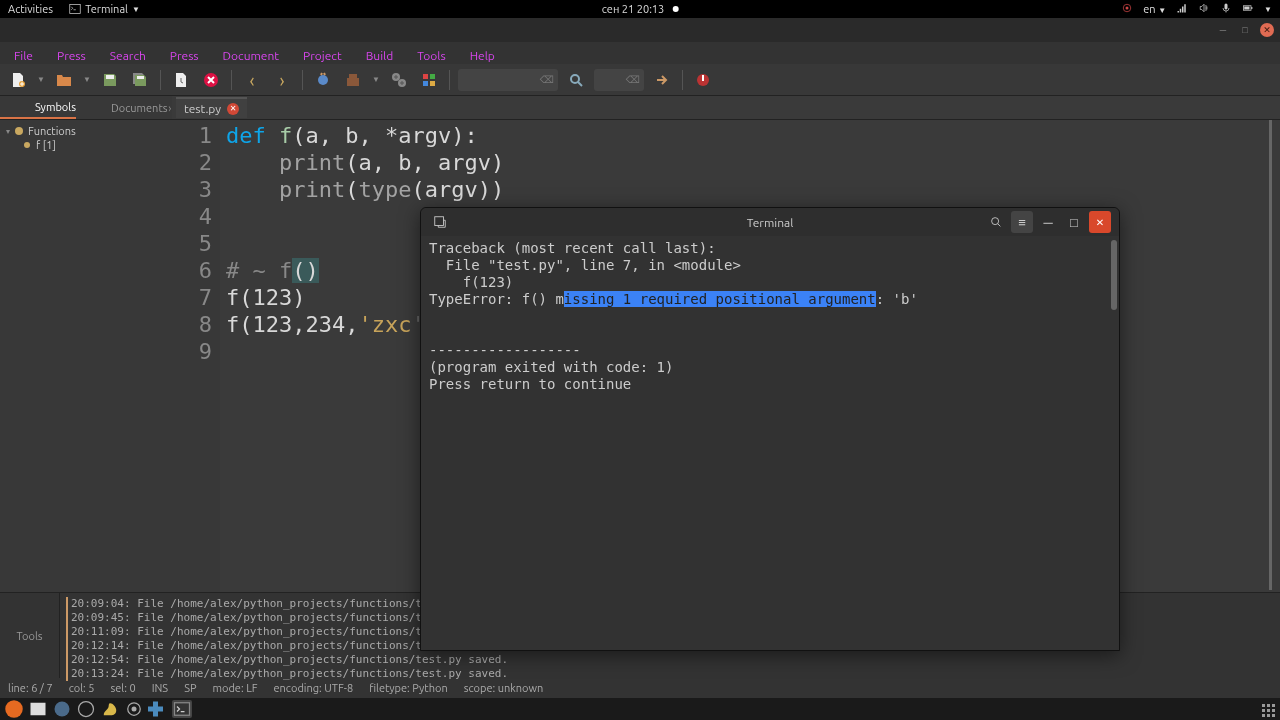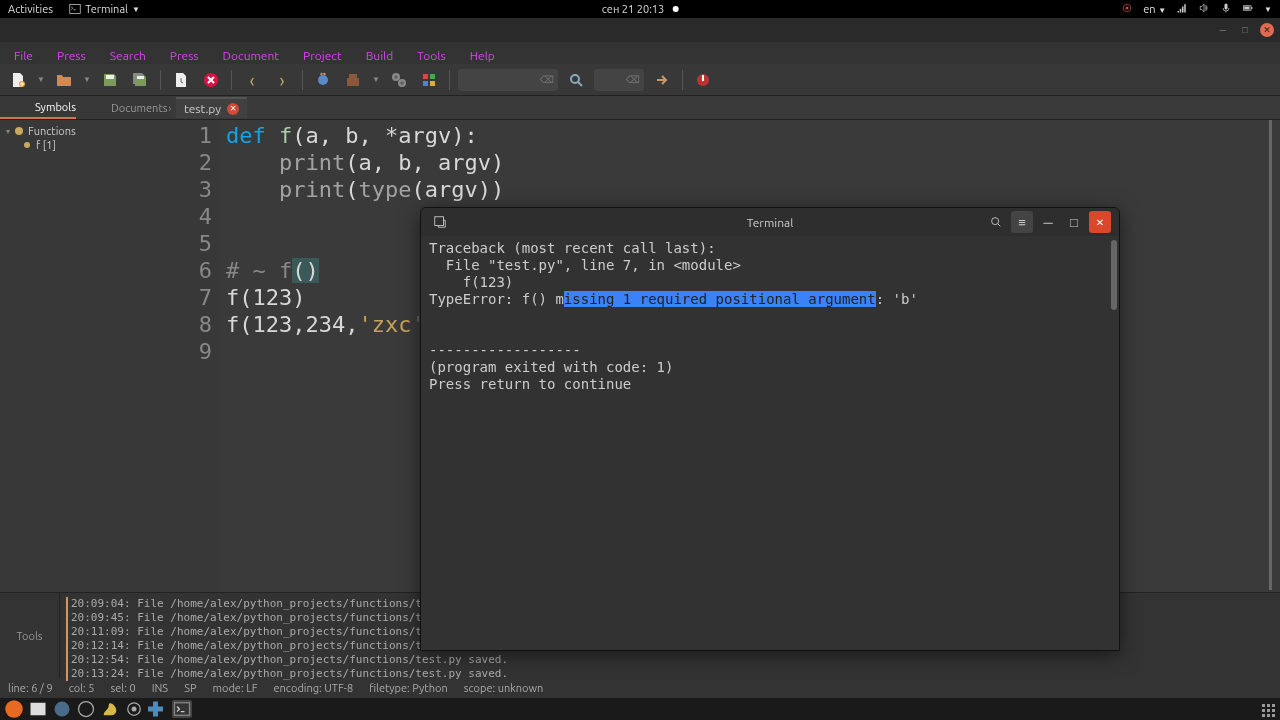--- a/index.html
+++ b/index.html
@@ -284,21 +284,21 @@
     <div class="msg">20:09:04: File /home/alex/python_projects/functions/test.py saved.</div>
     <div class="msg">20:09:45: File /home/alex/python_projects/functions/test.py saved.</div>
     <div class="msg">20:11:09: File /home/alex/python_projects/functions/test.py saved.</div>
     <div class="msg">20:12:14: File /home/alex/python_projects/functions/test.py saved.</div>
     <div class="msg">20:12:54: File /home/alex/python_projects/functions/test.py saved.</div>
     <div class="msg">20:13:24: File /home/alex/python_projects/functions/test.py saved.</div>
   </div>
 </div>
 
 <div class="statusbar">
-  <span>line: 6 / 9</span>
+  <span>line: 6 / 7</span>
   <span>col: 5</span>
   <span>sel: 0</span>
   <span>INS</span>
   <span>SP</span>
   <span>mode: LF</span>
   <span>encoding: UTF-8</span>
   <span>filetype: Python</span>
   <span>scope: unknown</span>
 </div>
 

